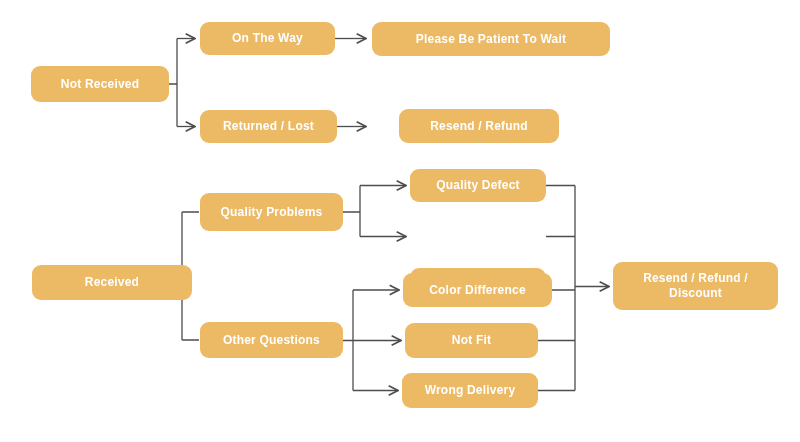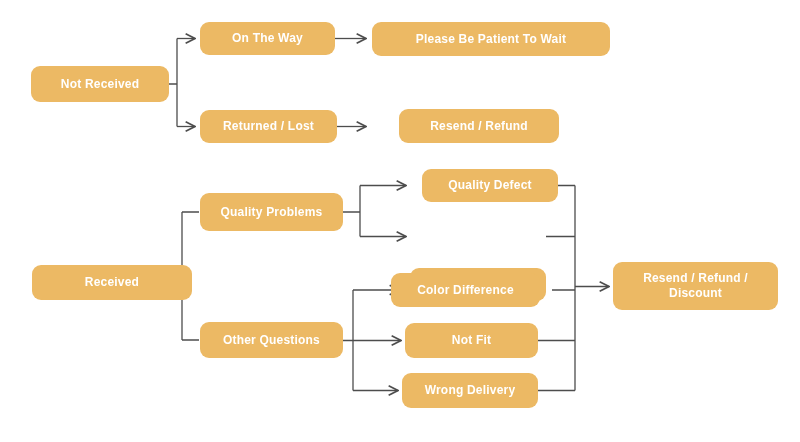--- a/index.html
+++ b/index.html
@@ -33,23 +33,23 @@
   }
   .node.wrap{white-space:normal;}
   .n-not-received{left:31px;top:66px;width:138px;height:36px;}
   .n-on-the-way{left:200px;top:22px;width:135px;height:33px;}
   .n-please-wait{left:372px;top:22px;width:238px;height:34px;}
   .n-returned-lost{left:200px;top:110px;width:137px;height:33px;}
   .n-resend-refund{left:372px;top:109px;width:160px;height:34px;margin-left:27px;}
   .n-received{left:32px;top:265px;width:160px;height:35px;}
   .n-quality-problems{left:200px;top:193px;width:143px;height:38px;}
   .n-other-questions{left:200px;top:322px;width:143px;height:36px;text-align:center;}
-  .n-quality-defect{left:410px;top:169px;width:136px;height:33px;margin-left:12px;}
+  .n-quality-defect{left:410px;top:169px;width:136px;height:33px;}
   .n-damage{left:410px;top:220px;width:136px;height:33px;margin-top:48px;}
-  .n-color-difference{left:391px;top:273px;width:149px;height:34px;}
+  .n-color-difference{left:403px;top:273px;width:149px;height:34px;}
   .n-not-fit{left:405px;top:323px;width:133px;height:35px;}
   .n-wrong-delivery{left:402px;top:373px;width:136px;height:35px;}
   .n-resend-refund-discount{left:613px;top:262px;width:165px;height:48px;}
 </style>
 </head>
 <body>
 
 <div class="canvas">
 
   <svg class="edges" viewBox="0 0 800 442" xmlns="http://www.w3.org/2000/svg" aria-hidden="true">

